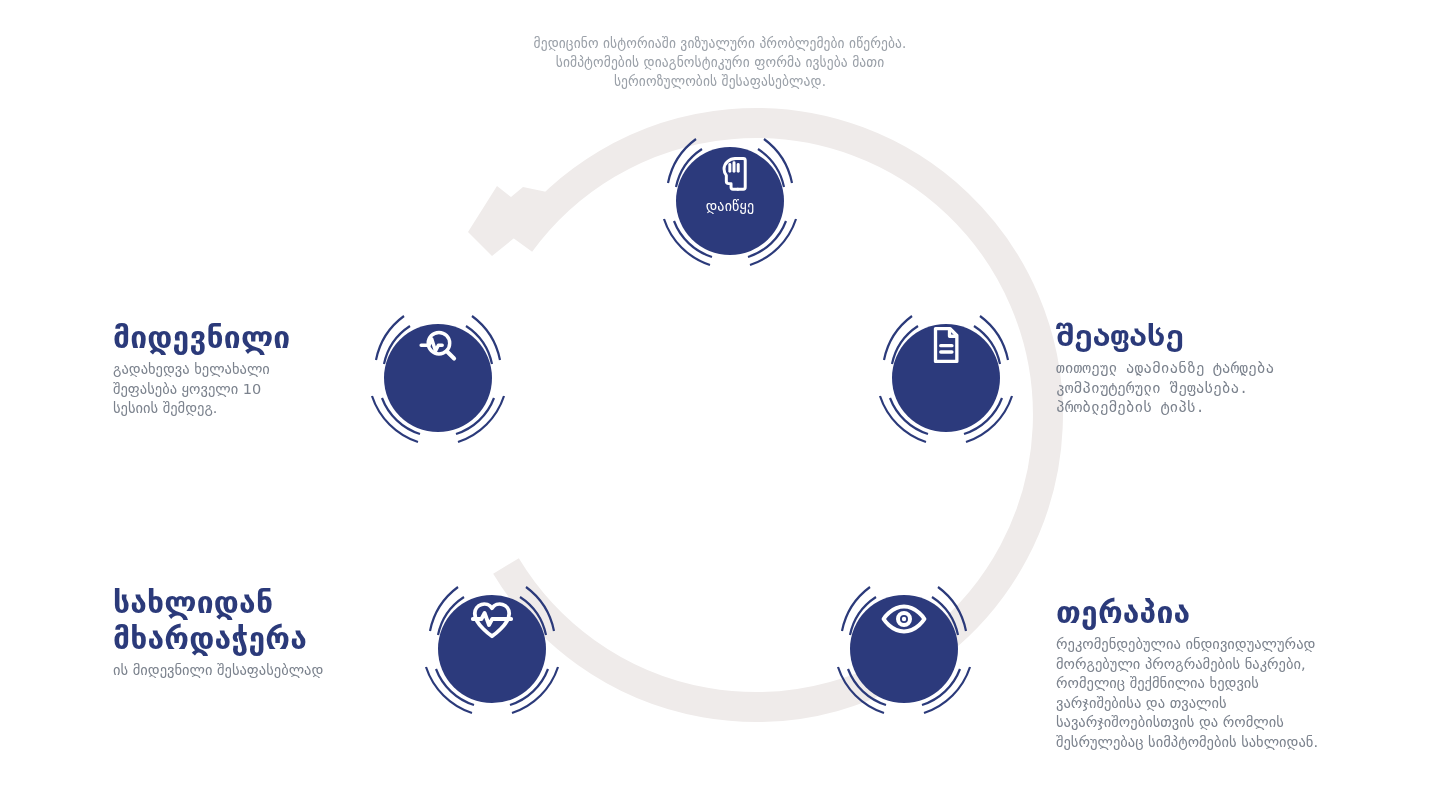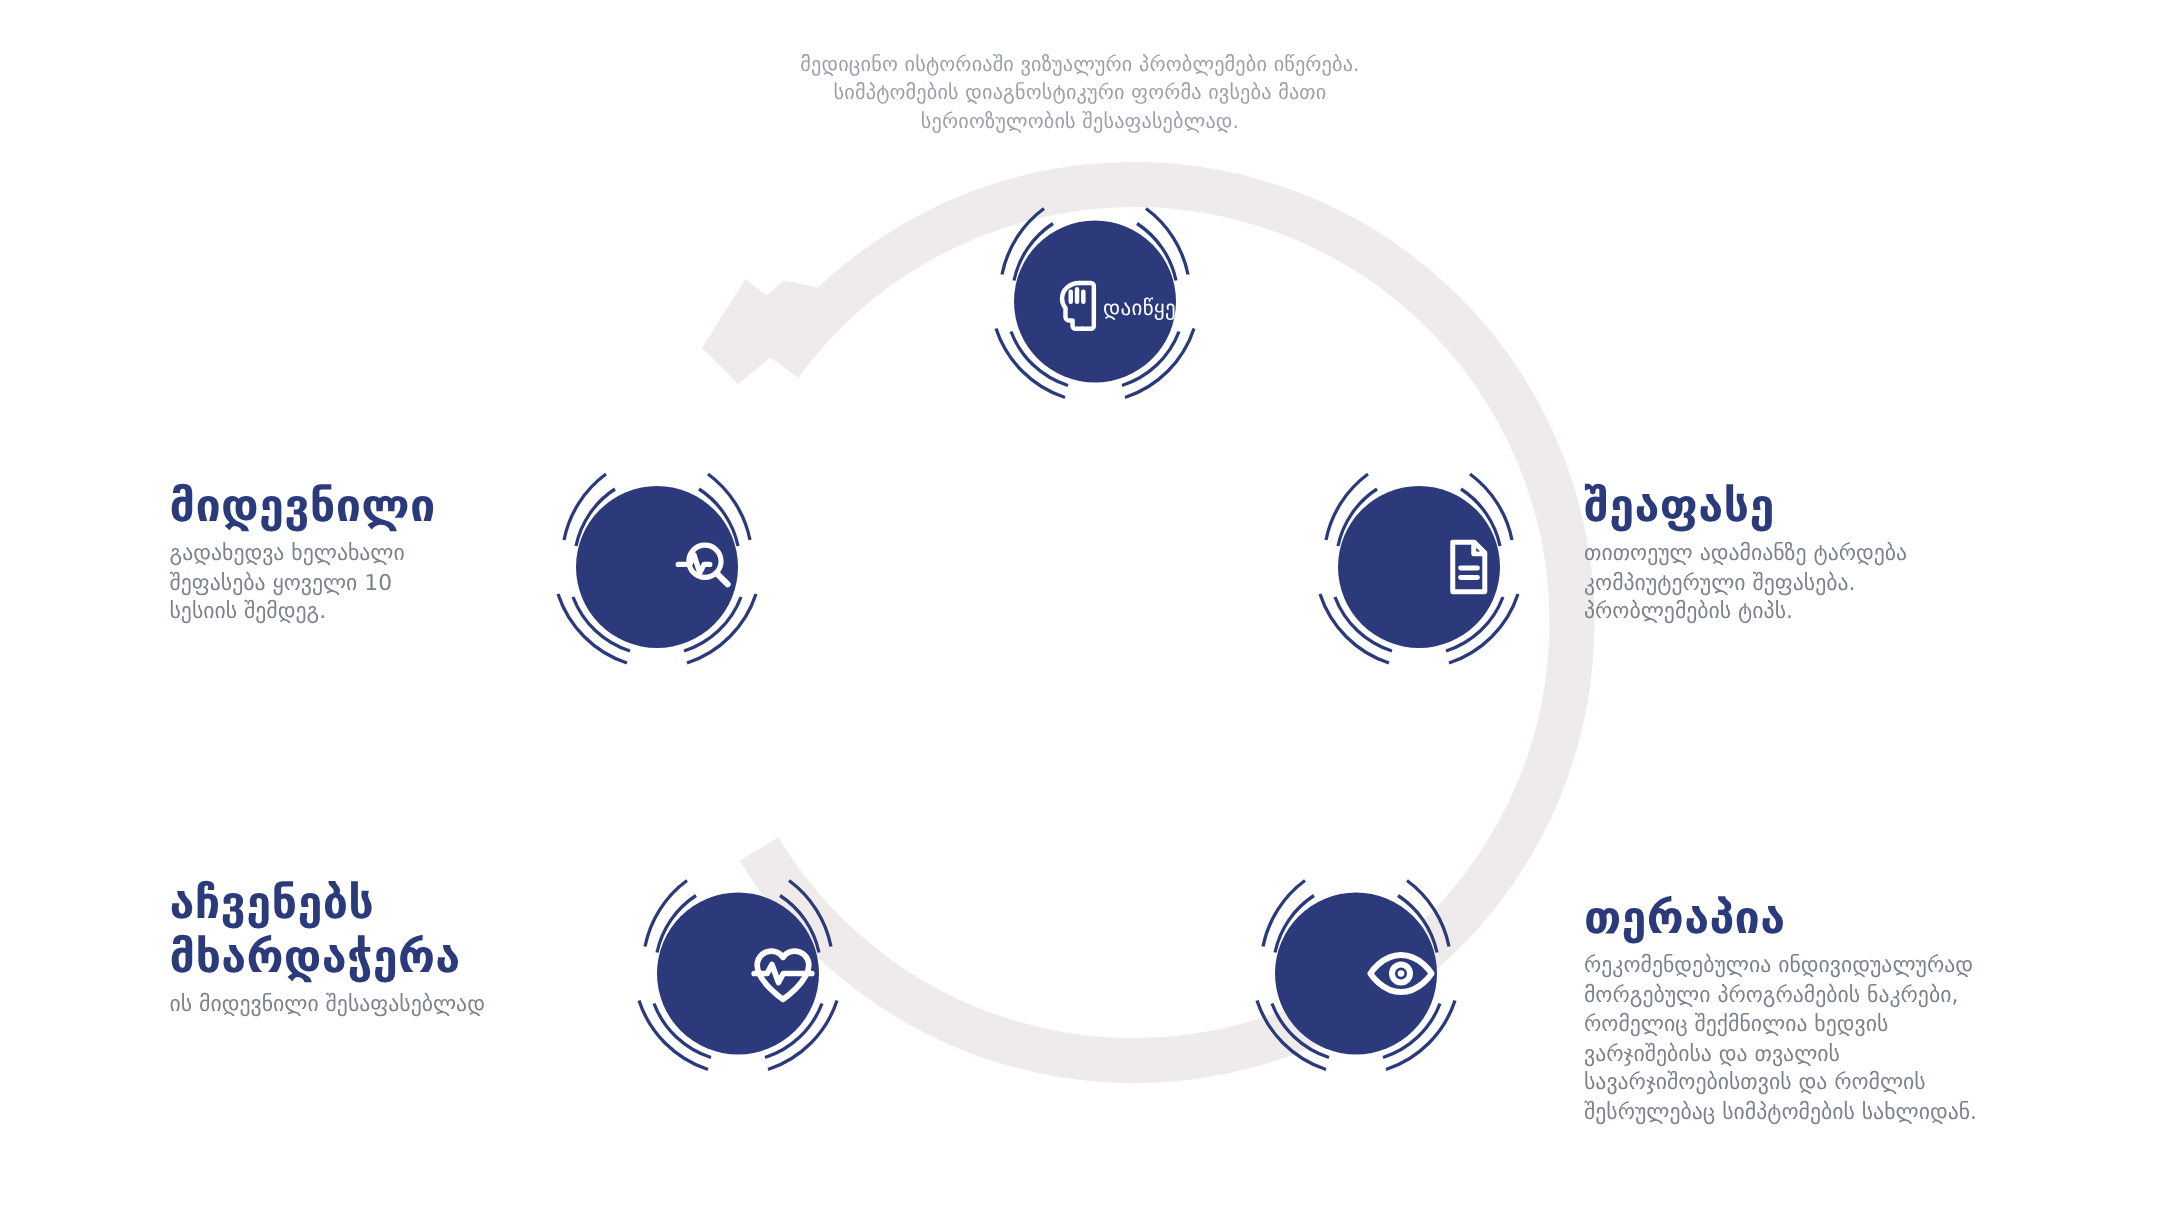--- a/index.html
+++ b/index.html
@@ -31,23 +31,23 @@
   
   .node { position: absolute; width: 160px; height: 160px; }
   .node .arcs { position: absolute; left: 0; top: 0; width: 160px; height: 160px; }
   .node .disc {
     position: absolute;
     left: 26px; top: 26px;
     width: 108px; height: 108px;
     border-radius: 50%;
     background: #2c3a7c;
     display: flex;
-    flex-direction: row;
+    flex-direction: column;
     align-items: center;
-    justify-content: flex-end;
+    justify-content: flex-start;
   }
   .node.with-label .disc { padding-top: 6px; }
   .node .disc svg { display: block; }
   .node .node-label {
     color: #ffffff;
     font-size: 14px;
     line-height: 16px;
     margin-top: 3px;
     letter-spacing: .2px;
   }
@@ -70,21 +70,21 @@
   .block p {
     color: #7b828d;
     font-size: 14.5px;
     line-height: 19.5px;
     margin-top: 4px;
   }
   .block p span { display: block; white-space: nowrap; }
 
   .block-left        { left: 113px; top: 320px; width: 290px; }
   .block-bottomleft  { left: 113px; top: 585px; width: 330px; }
-  .block-right       { left: 1056px; top: 320px; width: 330px; }
+  .block-right       { left: 1056px; top: 320px; width: 330px; font-family: Liberation Mono, monospace; }
   .block-bottomright { left: 1056px; top: 595px; width: 350px; }
 </style>
 </head>
 <body>
 
 <div id="stage">
 
   <div class="intro">
     <div>მედიცინო ისტორიაში ვიზუალური პრობლემები იწერება.</div>
     <div>სიმპტომების დიაგნოსტიკური ფორმა ივსება მათი</div>
@@ -209,21 +209,21 @@
   <div class="block block-left">
     <h2>მიდევნილი</h2>
     <p>
       <span>გადახედვა ხელახალი</span>
       <span>შეფასება ყოველი 10</span>
       <span>სესიის შემდეგ.</span>
     </p>
   </div>
 
   <div class="block block-bottomleft">
-    <h2>აჩვენებს</h2>
+    <h2>სახლიდან</h2>
     <h2>მხარდაჭერა</h2>
     <p>
       <span>ის მიდევნილი შესაფასებლად</span>
     </p>
   </div>
 
   <div class="block block-right">
     <h2>შეაფასე</h2>
     <p>
       <span>თითოეულ ადამიანზე ტარდება</span>

